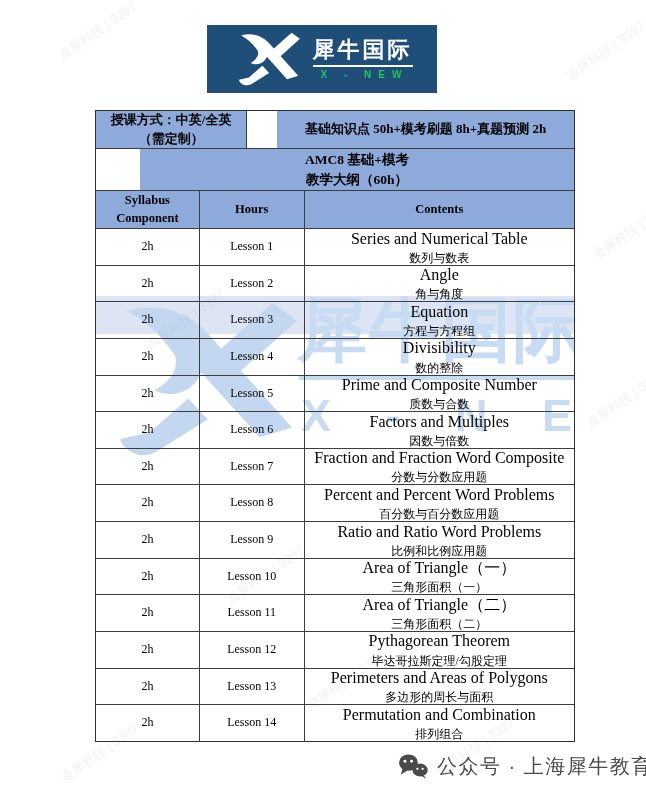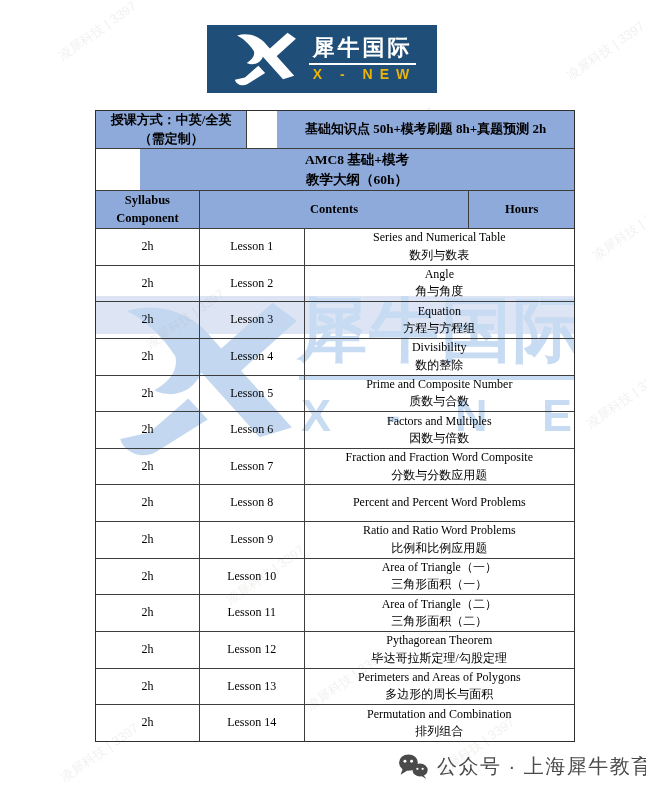--- a/index.html
+++ b/index.html
@@ -14,21 +14,21 @@
     z-index:3;
   }
   .logo .xmark{width:72px;height:56px;flex:0 0 auto;}
   .logo .brand{display:flex;flex-direction:column;align-items:center;}
   .logo .brand-cn{
     color:#fff;font-weight:bold;font-size:22px;letter-spacing:3px;line-height:1.1;
     font-family:"Liberation Sans",sans-serif;white-space:nowrap;
   }
   .logo .brand-rule{width:100%;height:2px;background:#fff;margin:3px 0 2px 0;}
   .logo .brand-en{
-    color:#eab308;font-weight:bold;font-size:14px;letter-spacing:7px;line-height:1.1;
+    color:#22c55e;font-weight:bold;font-size:10px;letter-spacing:7px;line-height:1.1;
     white-space:nowrap;padding-left:4px;
   }
   
   .wm-layer{
     position:absolute;left:95px;top:296px;width:480px;height:166px;
     overflow:hidden;z-index:0;pointer-events:none;
   }
   .wm-band{position:absolute;left:0;top:0;width:480px;height:38px;background:rgba(142,170,219,0.30);}
   .wm-x{position:absolute;left:2px;top:2px;width:215px;height:162px;}
   .wm-cn{
@@ -66,21 +66,21 @@
   .rowA .c2{width:318px;font-size:13px;font-weight:bold;}
   .rowB{height:41px;}
   .rowB .c1{width:480px;font-size:13.5px;font-weight:bold;margin-left:44px;}
   .rowC{height:37px;}
   .colS{width:109px;}
   .colH{width:110px;}
   .colC{width:283px;}
   .rowC .cell{font-size:12.5px;font-weight:bold;line-height:1.4;}
   .drow{height:35.64px;background:transparent;}
   .drow .cell{font-size:12px;background:transparent;}
-  .en-line{font-size:12px;}
+  .en-line{font-size:16px;}
   .cn-line{font-size:12px;}
   
   .footer{
     position:absolute;left:398px;top:753px;display:flex;align-items:center;gap:8px;z-index:3;
   }
   .footer .wechat{width:31px;height:27px;}
   .footer .ftext{
     color:#4a4a4a;font-size:20px;letter-spacing:1.5px;white-space:nowrap;
     font-family:"Liberation Sans",sans-serif;
   }
@@ -145,22 +145,22 @@
       <div>AMC8 基础+模考</div>
       <div>教学大纲（60h）</div>
     </div>
   </div>
 
   <div class="trow rowC">
     <div class="cell colS blue">
       <div>Syllabus</div>
       <div>Component</div>
     </div>
+    <div class="cell colH blue">Hours</div>
     <div class="cell colC blue">Contents</div>
-    <div class="cell colH blue">Hours</div>
   </div>
 
   <div class="trow drow">
     <div class="cell colS">2h</div>
     <div class="cell colH">Lesson 1</div>
     <div class="cell colC">
       <div class="en-line">Series and Numerical Table</div>
       <div class="cn-line">数列与数表</div>
     </div>
   </div>
@@ -217,20 +217,21 @@
       <div class="en-line">Fraction and Fraction Word Composite</div>
       <div class="cn-line">分数与分数应用题</div>
     </div>
   </div>
 
   <div class="trow drow">
     <div class="cell colS">2h</div>
     <div class="cell colH">Lesson 8</div>
     <div class="cell colC">
       <div class="en-line">Percent and Percent Word Problems</div>
+      <div class="cn-line">百分数与百分数应用题</div>
     </div>
   </div>
 
   <div class="trow drow">
     <div class="cell colS">2h</div>
     <div class="cell colH">Lesson 9</div>
     <div class="cell colC">
       <div class="en-line">Ratio and Ratio Word Problems</div>
       <div class="cn-line">比例和比例应用题</div>
     </div>

